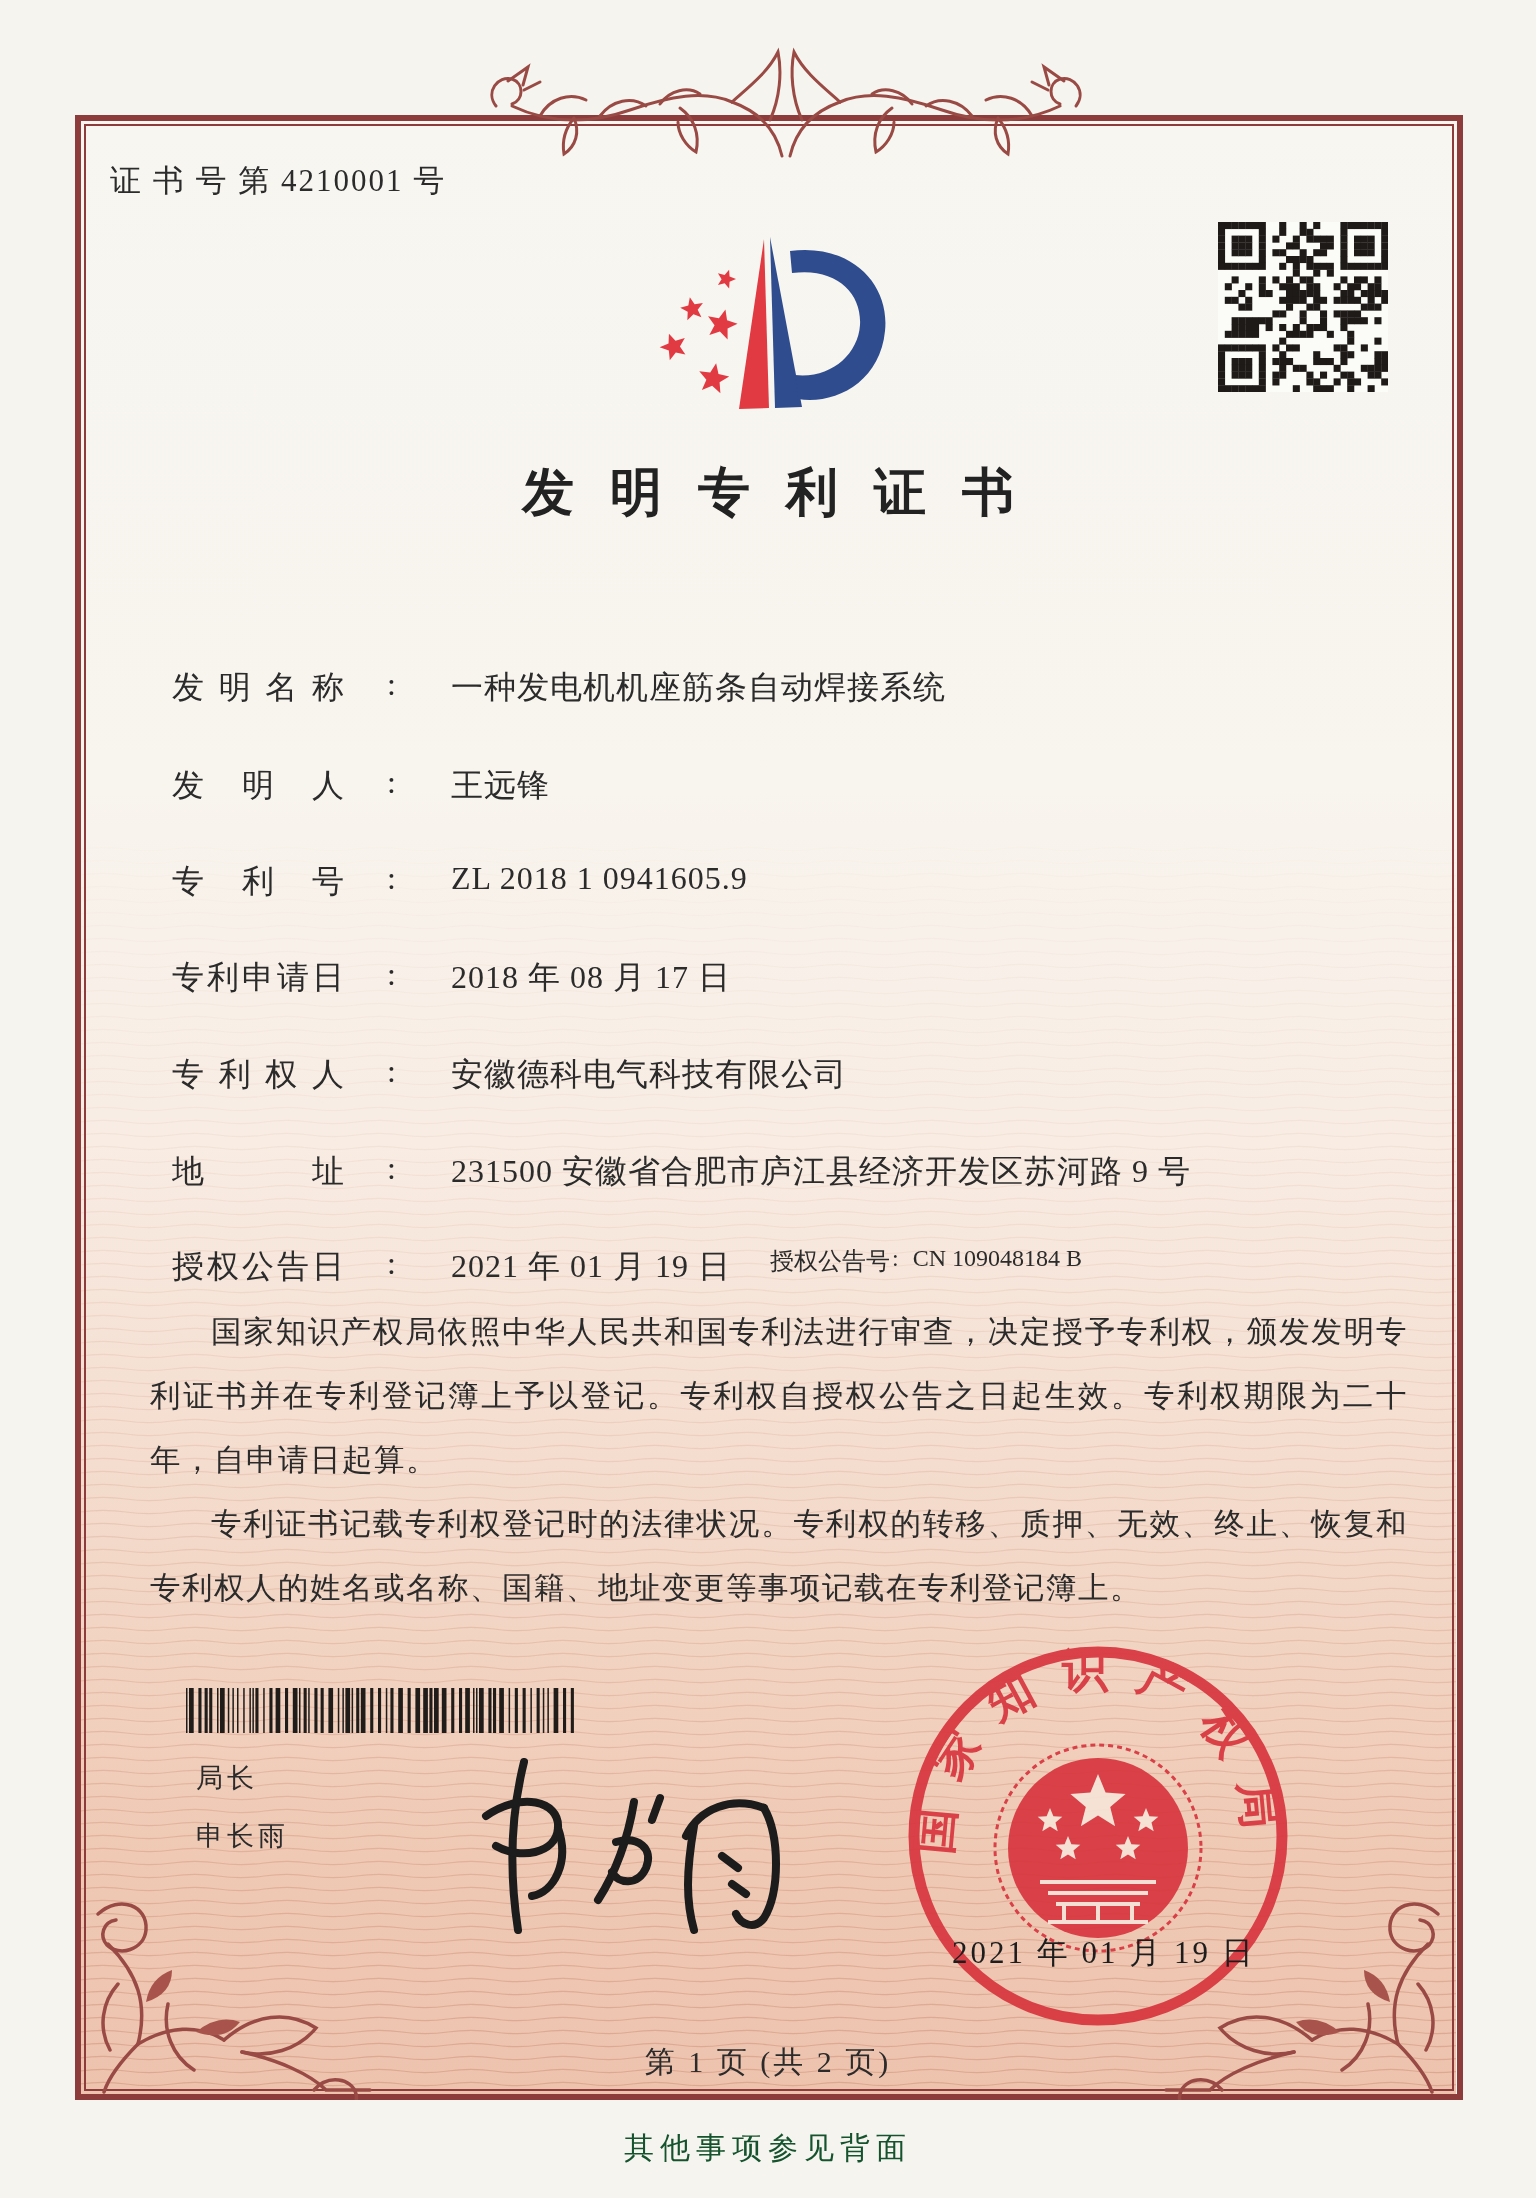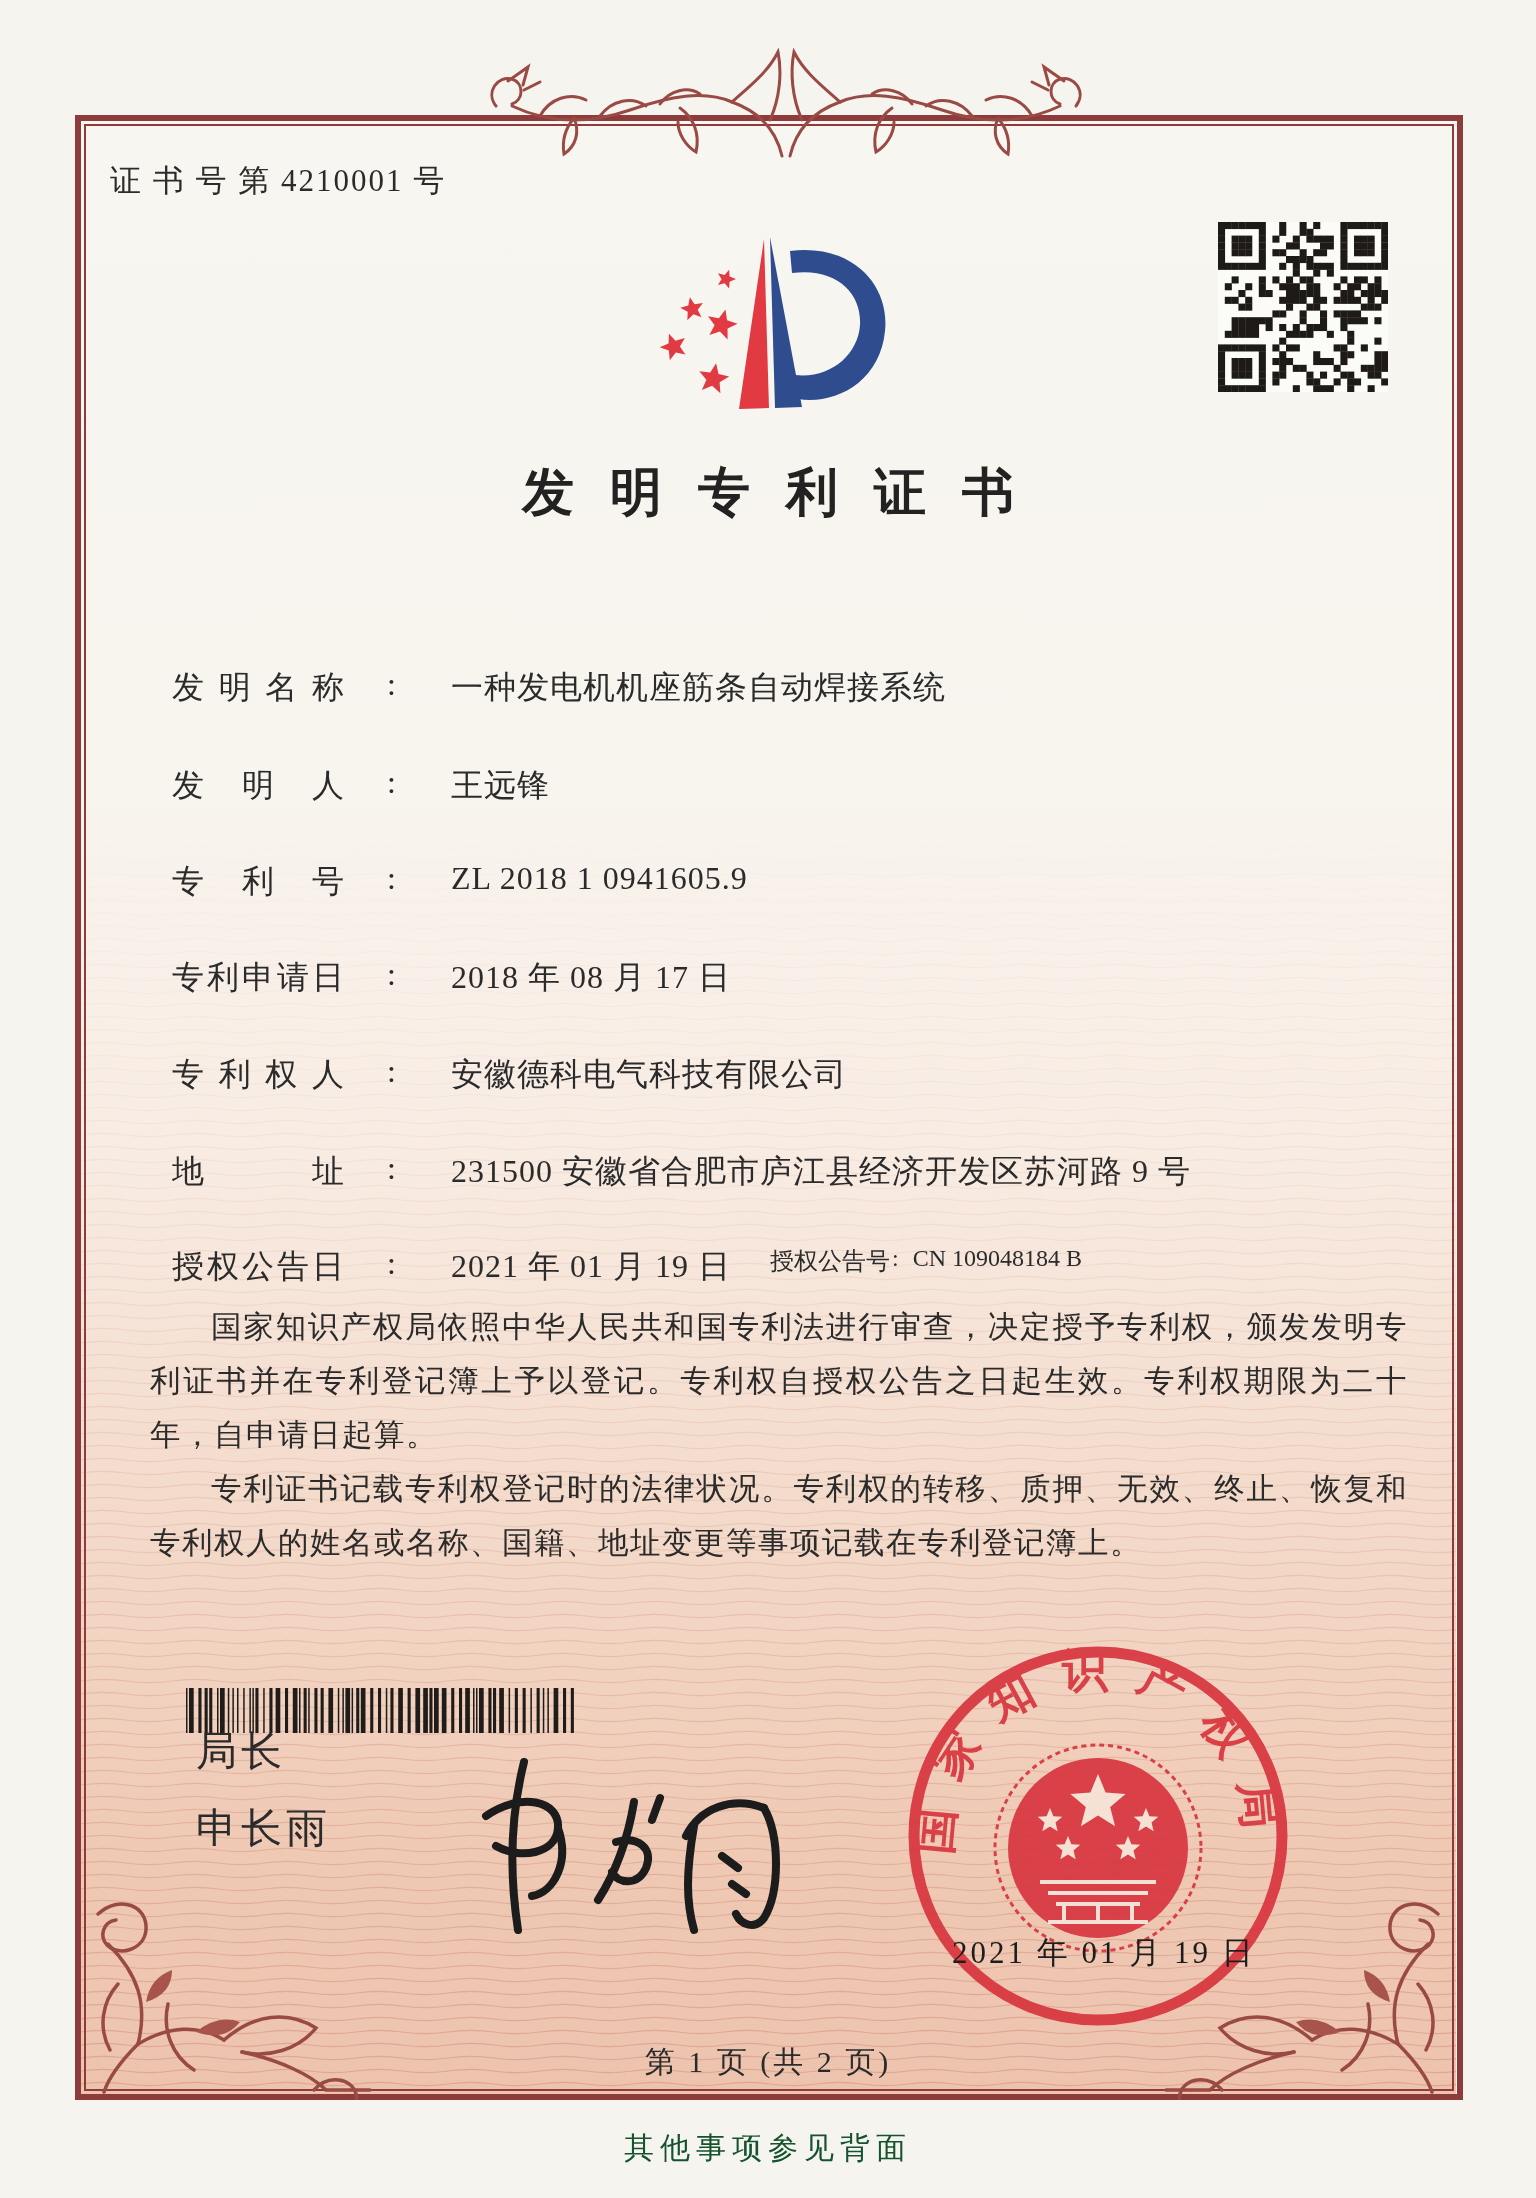--- a/index.html
+++ b/index.html
@@ -31,25 +31,25 @@
   .row{position:absolute;left:172px;display:flex;align-items:flex-start;font-size:32px;gap:41px;}
   .row .lbl{display:inline-block;width:172px;text-align:justify;text-align-last:justify;}
   .row .colon{display:inline-block;margin:0 14px 0 2px;}
   .row .val{white-space:nowrap;letter-spacing:1px;}
   .r1{top:666px}.r2{top:764px}.r3{top:860px}.r4{top:956px}.r5{top:1053px}.r6{top:1150px}.r7{top:1245px}
   .grant-no{position:absolute;left:770px;top:1245px;display:flex;font-size:24px;}
   .grant-no .lbl{display:inline-block;}
   .grant-no .colon{margin:0 14px 0 2px;}
 
   .paras{position:absolute;left:150px;top:1300px;width:1258px;font-size:30.5px;
-    line-height:54px;text-align:justify;letter-spacing:1.5px;}
+    line-height:64px;text-align:justify;letter-spacing:1.5px;}
   .paras p{margin:0;text-indent:2em;}
 
   .barcode{position:absolute;left:186px;top:1688px;}
-  .director{position:absolute;left:196px;top:1724px;font-size:41px;letter-spacing:4px;}
+  .director{position:absolute;left:196px;top:1760px;font-size:27px;letter-spacing:4px;}
   .director div{margin-bottom:22px;}
   .signature{position:absolute;left:428px;top:1740px;}
   .seal{position:absolute;left:898px;top:1636px;}
   .seal-date{position:absolute;left:952px;top:1932px;font-size:31px;letter-spacing:3px;
     color:#1d1d1d;z-index:4;white-space:nowrap;}
   .page-footer{position:absolute;left:0;top:2042px;width:100%;text-align:center;
     font-size:30px;letter-spacing:3px;}
   .back-note{position:absolute;left:0;top:2128px;width:100%;text-align:center;
     font-size:30px;letter-spacing:6px;color:#14532d;}
 </style>

